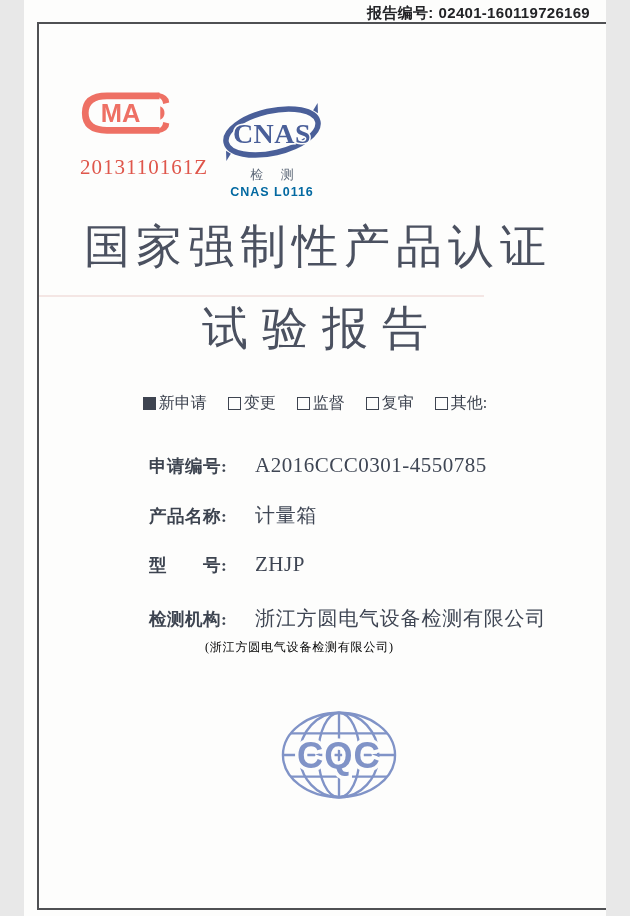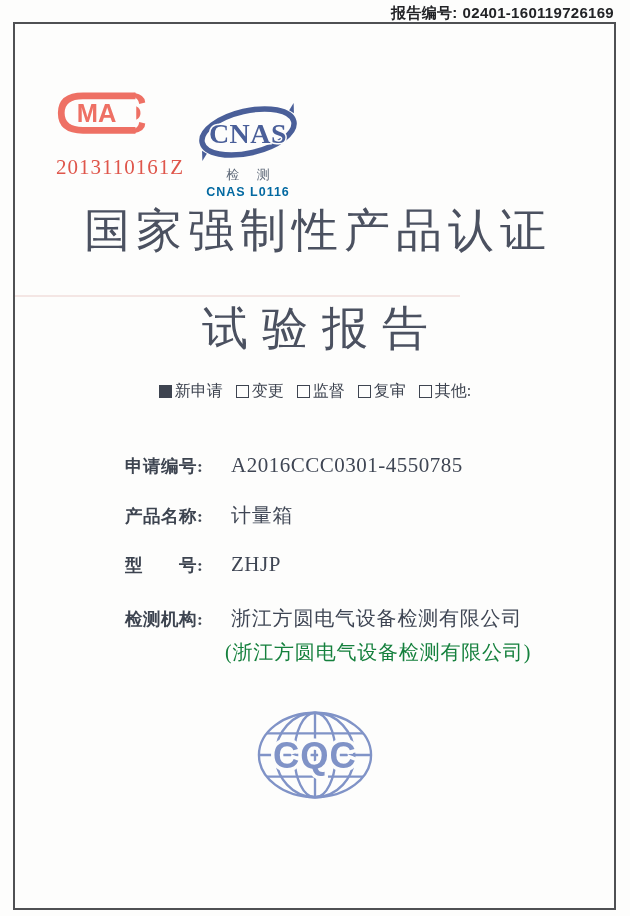--- a/index.html
+++ b/index.html
@@ -1,17 +1,17 @@
 <!DOCTYPE html>
 <html><head>
 <meta charset="utf-8">
 <style>
   html,body{margin:0;padding:0;background:#e8e8e8;}
   .page{
-    position:relative;width:630px;height:916px;background:#fdfdfc;
+    position:relative;width:582px;height:916px;background:#fdfdfc;
     font-family:"Liberation Serif","DejaVu Serif",serif;
     overflow:hidden;margin:0 auto;
   }
   .frame{
     position:absolute;left:13px;top:22px;width:599px;height:884px;
     border:2px solid #4f5053;background:transparent;
   }
   .report-no{
     position:absolute;top:4px;right:16px;
     font-family:"Liberation Sans","DejaVu Sans",sans-serif;
@@ -29,58 +29,58 @@
   .cnas-cat{
     margin-top:2px;font-size:13px;color:#5d6878;letter-spacing:7px;
     padding-left:7px;font-family:"Liberation Sans",sans-serif;
   }
   .cnas-no{
     margin-top:1px;font-size:12.5px;color:#0369a1;font-weight:bold;
     letter-spacing:1px;font-family:"Liberation Sans",sans-serif;
   }
   
   .title1{
-    position:absolute;left:0;top:200px;width:100%;text-align:center;
+    position:absolute;left:0;top:216px;width:100%;text-align:center;
     font-size:46px;font-weight:500;color:#4b5160;letter-spacing:6px;text-indent:6px;
     white-space:nowrap;
   }
   .title2{
     position:absolute;left:0;top:298px;width:100%;text-align:center;
     font-size:46px;font-weight:500;color:#4b5160;letter-spacing:14px;text-indent:14px;
     white-space:nowrap;
   }
   .scan-line{
     position:absolute;left:15px;top:295px;width:445px;height:2px;
     background:#efdcda;opacity:0.7;
   }
   
   .opts{
-    position:absolute;left:0;top:381px;width:100%;
-    display:flex;justify-content:center;align-items:center;gap:13px;
+    position:absolute;left:0;top:393px;width:100%;
+    display:flex;justify-content:center;align-items:center;gap:21px;
     font-size:16px;color:#3e4450;font-weight:500;
   }
   .opt{display:flex;align-items:center;white-space:nowrap;}
   .cb{
     width:11px;height:11px;border:1.5px solid #3e4450;display:inline-block;
     margin-right:3px;flex:0 0 auto;
   }
   .cb.checked{background:#3e4450;}
   
   .field{position:absolute;left:125px;white-space:nowrap;color:#3d4450;}
   .flabel{
     display:inline-block;width:88px;font-size:17.5px;letter-spacing:0.5px;
     font-weight:700;
   }
   .fvalue{
     display:inline-block;margin-left:14px;font-size:21px;color:#3f4654;
     font-family:"Liberation Serif",serif;letter-spacing:0.5px;
   }
   .fvalue.cn{font-size:20px;letter-spacing:0.8px;font-weight:500;}
   .fline2{
-    margin-left:100px;margin-top:7px;font-size:20px;color:#15803d;
+    margin-left:56px;margin-top:7px;font-size:12px;color:#000000;
     letter-spacing:0.8px;font-weight:500;
   }
   .cqc-block{position:absolute;left:256px;top:708px;width:118px;height:94px;}
   svg{display:block;}
 </style>
 </head>
 <body>
 
 <div class="page">
 

